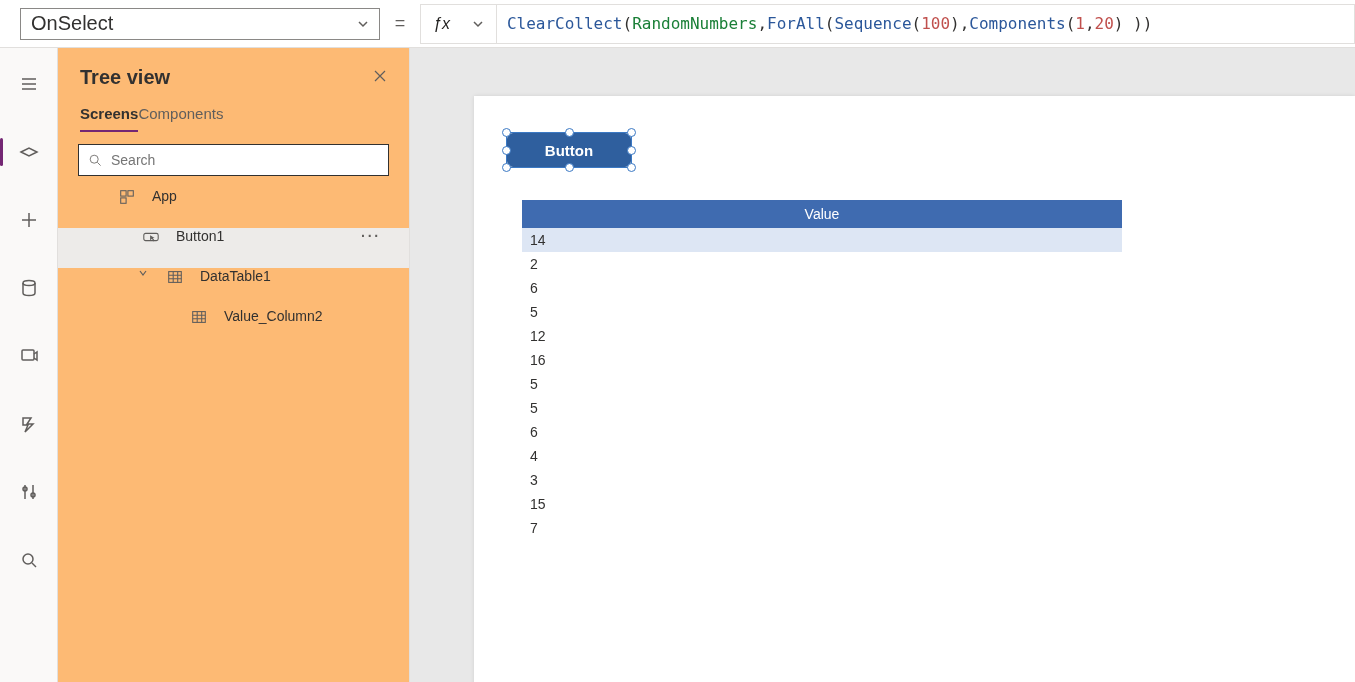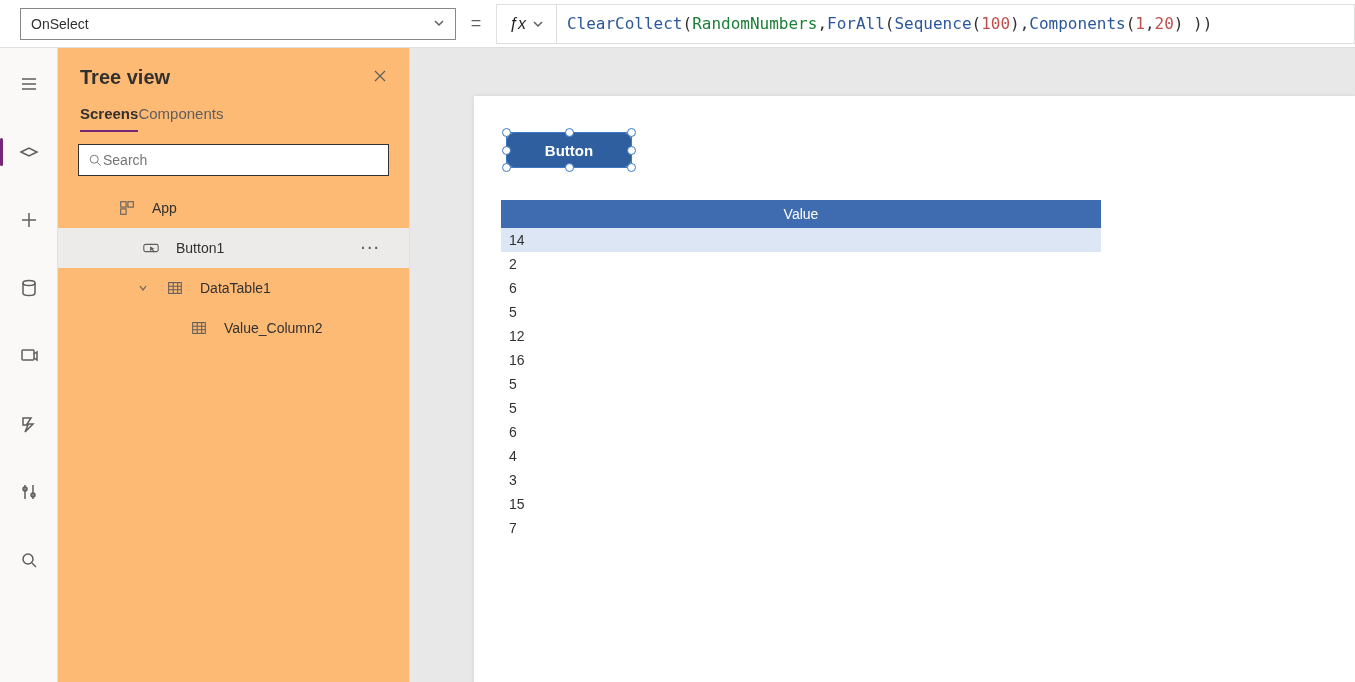--- a/index.html
+++ b/index.html
@@ -14,40 +14,40 @@
   }
   .topbar {
     display: flex;
     align-items: center;
     height: 48px;
     border-bottom: 1px solid #e1dfdd;
     background: #fff;
   }
   .prop-dd {
     position: relative;
-    width: 436px;
+    width: 360px;
     height: 32px;
     margin-left: 20px;
     border: 1px solid #8a8886;
     display: flex;
     align-items: center;
     padding: 0 10px;
-    font-size: 14px;
+    font-size: 20px;
     justify-content: space-between;
   }
   .prop-dd .chev { color: #605e5c; }
   .eq { width: 40px; text-align: center; font-size: 18px; color: #605e5c; }
   .fx-box {
     display: flex;
     align-items: center;
     height: 40px;
     border: 1px solid #e1dfdd;
     padding: 0 12px;
     color: #201f1e;
-    gap: 4px;
+    gap: 20px;
   }
   .fx-sym { font-style: italic; font-size: 16px; margin-right: 2px; }
   .formula-bar {
     flex: 1;
     height: 40px;
     border: 1px solid #e1dfdd;
     border-left: none;
     display: flex;
     align-items: center;
     padding: 0 10px;
@@ -128,32 +128,33 @@
   .search-wrap {
     padding: 12px 20px;
   }
   .search-box {
     display: flex;
     align-items: center;
     height: 32px;
     border: 1px solid #323130;
     background: #fff;
     padding: 0 8px;
+    gap: 8px;
   }
   .search-box input {
     border: none;
     outline: none;
     flex: 1;
     font-size: 14px;
     background: transparent;
   }
   .tree-list { flex: 1; overflow: auto; }
   .tree-item {
     display: flex;
-    align-items: center;
+    align-items: flex-start;
     height: 40px;
     padding: 0 20px;
     gap: 16px;
     font-size: 14px;
     cursor: pointer;
   }
   .tree-item.selected { background: #edebe9; }
   .tree-item .toggle { width: 14px; color: #605e5c; display: flex; justify-content: center; }
   .tree-item .ico { width: 18px; height: 18px; display: flex; align-items: center; justify-content: center; color: #605e5c; }
   .tree-item .ico svg { width: 18px; height: 18px; fill: none; stroke: currentColor; stroke-width: 1.2; }
@@ -214,21 +215,21 @@
   .h-tr { right: -5px; top: -5px; }
   .h-bl { left: -5px; bottom: -5px; }
   .h-br { right: -5px; bottom: -5px; }
   .h-tm { left: calc(50% - 4px); top: -5px; }
   .h-bm { left: calc(50% - 4px); bottom: -5px; }
   .h-ml { left: -5px; top: calc(50% - 4px); }
   .h-mr { right: -5px; top: calc(50% - 4px); }
 
   .dt-wrap {
     position: absolute;
-    left: 27px;
+    left: 48px;
     top: 104px;
     width: 600px;
   }
   .dt-header {
     background: #3f6bb0;
     color: #fff;
     font-size: 14px;
     text-align: center;
     padding: 6px 0;
   }

